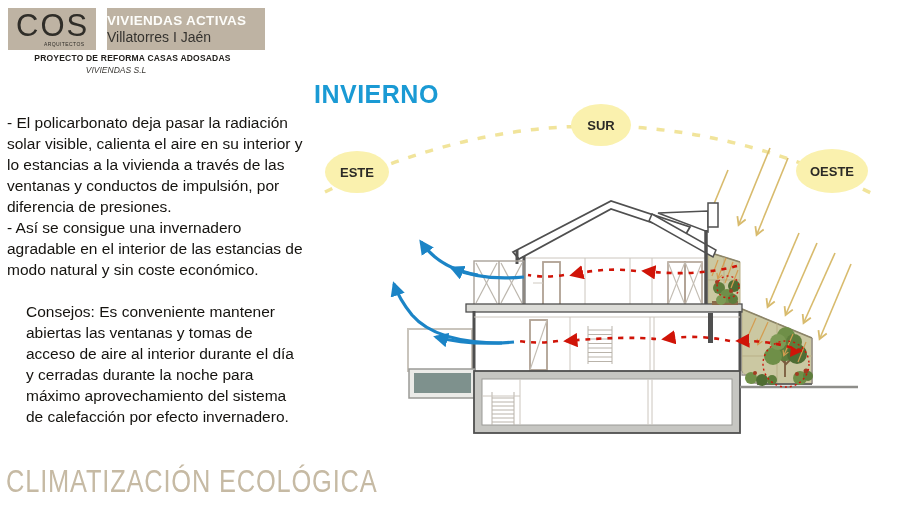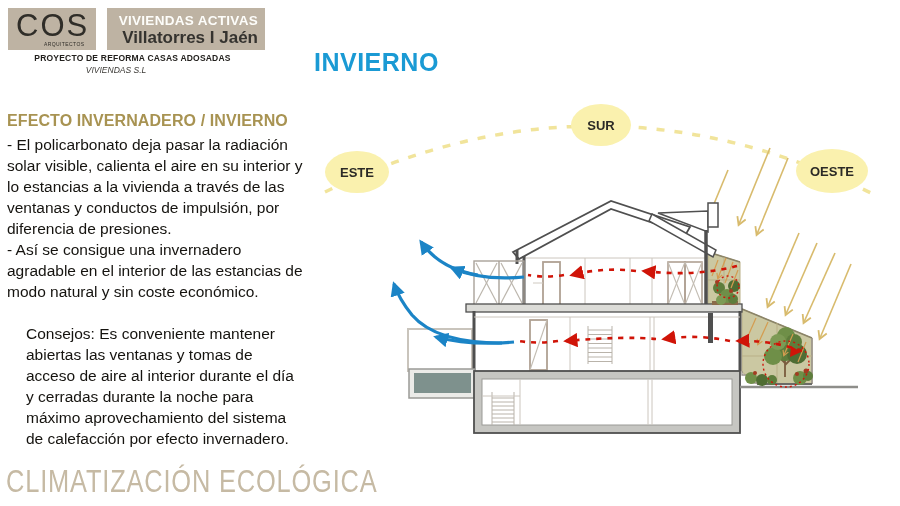--- a/index.html
+++ b/index.html
@@ -2,28 +2,28 @@
 <html><head>
 <meta charset="utf-8">
 <style>
   html,body{margin:0;padding:0;background:#ffffff;font-family:"Liberation Sans",sans-serif;}
   .slide{position:relative;width:872px;height:506px;background:#ffffff;overflow:hidden;}
 
   
   .logo{position:absolute;left:8px;top:8px;width:88px;height:42px;background:#beb3a3;}
   .logo-cos{position:absolute;left:8px;top:0px;font-size:31px;font-weight:400;letter-spacing:2px;color:#2f2d28;}
   .logo-sub{position:absolute;left:36px;top:33px;font-size:5px;letter-spacing:.4px;color:#2f2d28;}
-  .banner{position:absolute;left:107px;top:8px;width:158px;height:42px;background:#beb3a3;box-sizing:border-box;text-align:right;padding:4px 7px 0 0;}
+  .banner{position:absolute;left:107px;top:8px;width:158px;height:42px;background:#beb3a3;box-sizing:border-box;padding:4px 7px 0 0;}
   .banner-l1{font-size:13.5px;font-weight:bold;color:#fdfdfa;letter-spacing:.3px;line-height:17px;}
-  .banner-l2{font-size:17px;font-weight:bold;color:#35332f;line-height:17px;}
+  .banner-l2{font-size:14px;font-weight:normal;color:#35332f;line-height:17px;}
   .proj{position:absolute;left:0;top:53px;width:265px;text-align:center;}
   .proj-1{font-size:8.5px;font-weight:bold;color:#23211e;letter-spacing:.2px;}
   .proj-2{font-size:8.5px;font-style:italic;color:#3a3834;margin-top:2px;padding-right:33px;}
 
-  .season{position:absolute;left:314px;top:48px;font-size:25px;font-weight:bold;color:#1a9ad4;letter-spacing:.5px;}
+  .season{position:absolute;left:314px;top:80px;font-size:25px;font-weight:bold;color:#1a9ad4;letter-spacing:.5px;}
 
   
   .info{position:absolute;left:7px;top:112px;width:296px;color:#15130f;}
   .info h2{margin:0 0 4px 0;font-size:16px;color:#a89352;letter-spacing:.1px;}
   .info p{margin:0;font-size:15.5px;line-height:21px;}
   .info .tips{margin-top:21px;margin-left:19px;}
 
   .footer{position:absolute;left:6px;top:464px;font-size:31px;color:#c6baa4;letter-spacing:1px;transform:scaleX(.82);transform-origin:left top;white-space:nowrap;}
 
   svg.diagram{position:absolute;left:0;top:0;}
@@ -43,21 +43,20 @@
     <div class="banner-l2">Villatorres I Jaén</div>
   </div>
   <div class="proj">
     <div class="proj-1">PROYECTO DE REFORMA CASAS ADOSADAS</div>
     <div class="proj-2">VIVIENDAS S.L</div>
   </div>
 
   <div class="season">INVIERNO</div>
 
   <div class="info">
-    <h2>EFECTO INVERNADERO / INVIERNO</h2>
     <p>- El policarbonato deja pasar la radiación solar visible, calienta el aire en su interior y lo estancias a la vivienda a través de las ventanas y conductos de impulsión, por diferencia de presiones.</p>
     <p>- Así se consigue una invernadero agradable en el interior de las estancias de modo natural y sin coste económico.</p>
     <p class="tips">Consejos: Es conveniente mantener abiertas las ventanas y tomas de acceso de aire al interior durante el día y cerradas durante la noche para máximo aprovechamiento del sistema de calefacción por efecto invernadero.</p>
   </div>
 
   <div class="footer">CLIMATIZACIÓN ECOLÓGICA</div>
 
   <svg class="diagram" width="900" height="506" viewBox="0 0 900 506">
     <defs>
       <marker id="mRed" viewBox="0 0 10 10" refX="8" refY="5" markerWidth="5.5" markerHeight="5.5" orient="auto">

